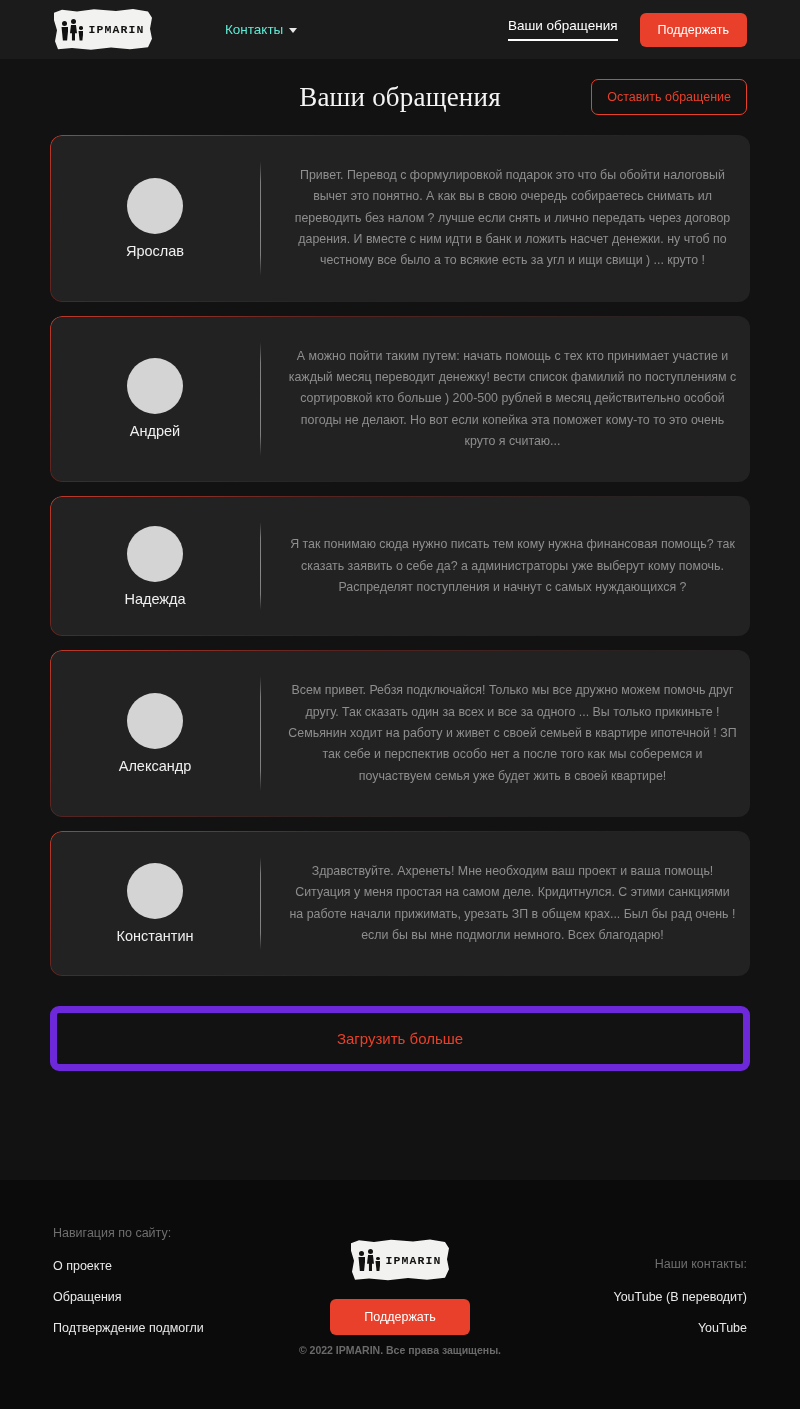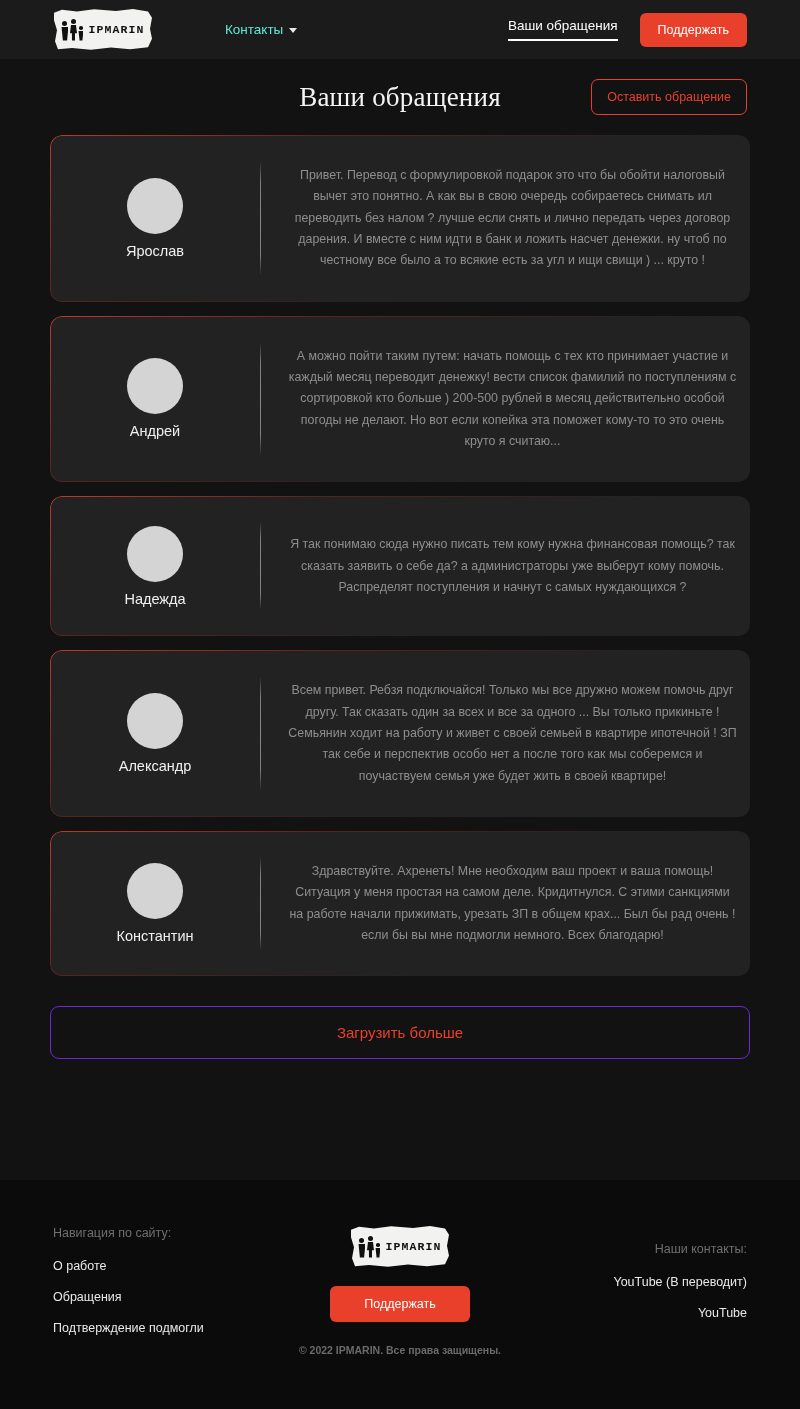--- a/index.html
+++ b/index.html
@@ -229,42 +229,42 @@
     color: #8e8e8e;
     text-align: center;
     max-width: 460px;
   }
 
   
   .load-more-wrap { padding: 30px 50px 0; }
   .load-more {
     width: 100%;
     background: transparent;
-    border: 1px solid #6d28d9;
+    border: 7px solid #6d28d9;
     color: #e8402a;
     border-radius: 9px;
     font-size: 15px;
     font-family: inherit;
     padding: 17px 0;
     cursor: pointer;
   }
 
   
   .footer {
     position: absolute;
     left: 0;
     right: 0;
     bottom: 0;
     height: 229px;
     background: #0b0b0b;
     padding: 46px 53px 0;
   }
   .footer-cols {
     display: flex;
-    align-items: center;
+    align-items: flex-end;
     justify-content: space-between;
   }
   .f-col { display: flex; flex-direction: column; }
   .f-col.left { align-items: flex-start; gap: 17px; width: 250px; }
   .f-col.right { align-items: flex-end; gap: 17px; width: 250px; }
   .f-head {
     font-size: 12.5px;
     color: #6f6f6f;
     margin-bottom: 2px;
   }
@@ -410,21 +410,21 @@
 
   <div class="load-more-wrap">
     <button class="load-more">Загрузить больше</button>
   </div>
 
   <div class="footer">
     <div class="footer-cols">
 
       <div class="f-col left">
         <div class="f-head">Навигация по сайту:</div>
-        <a class="f-link">О работе</a>
+        <a class="f-link">О проекте</a>
         <a class="f-link">Обращения</a>
         <a class="f-link">Подтверждение подмогли</a>
       </div>
 
       <div class="f-center">
         <div class="logo">
           <div class="logo-patch"></div>
           <div class="logo-inner">
             <div class="logo-figs">
               <div class="fig fig-a">

